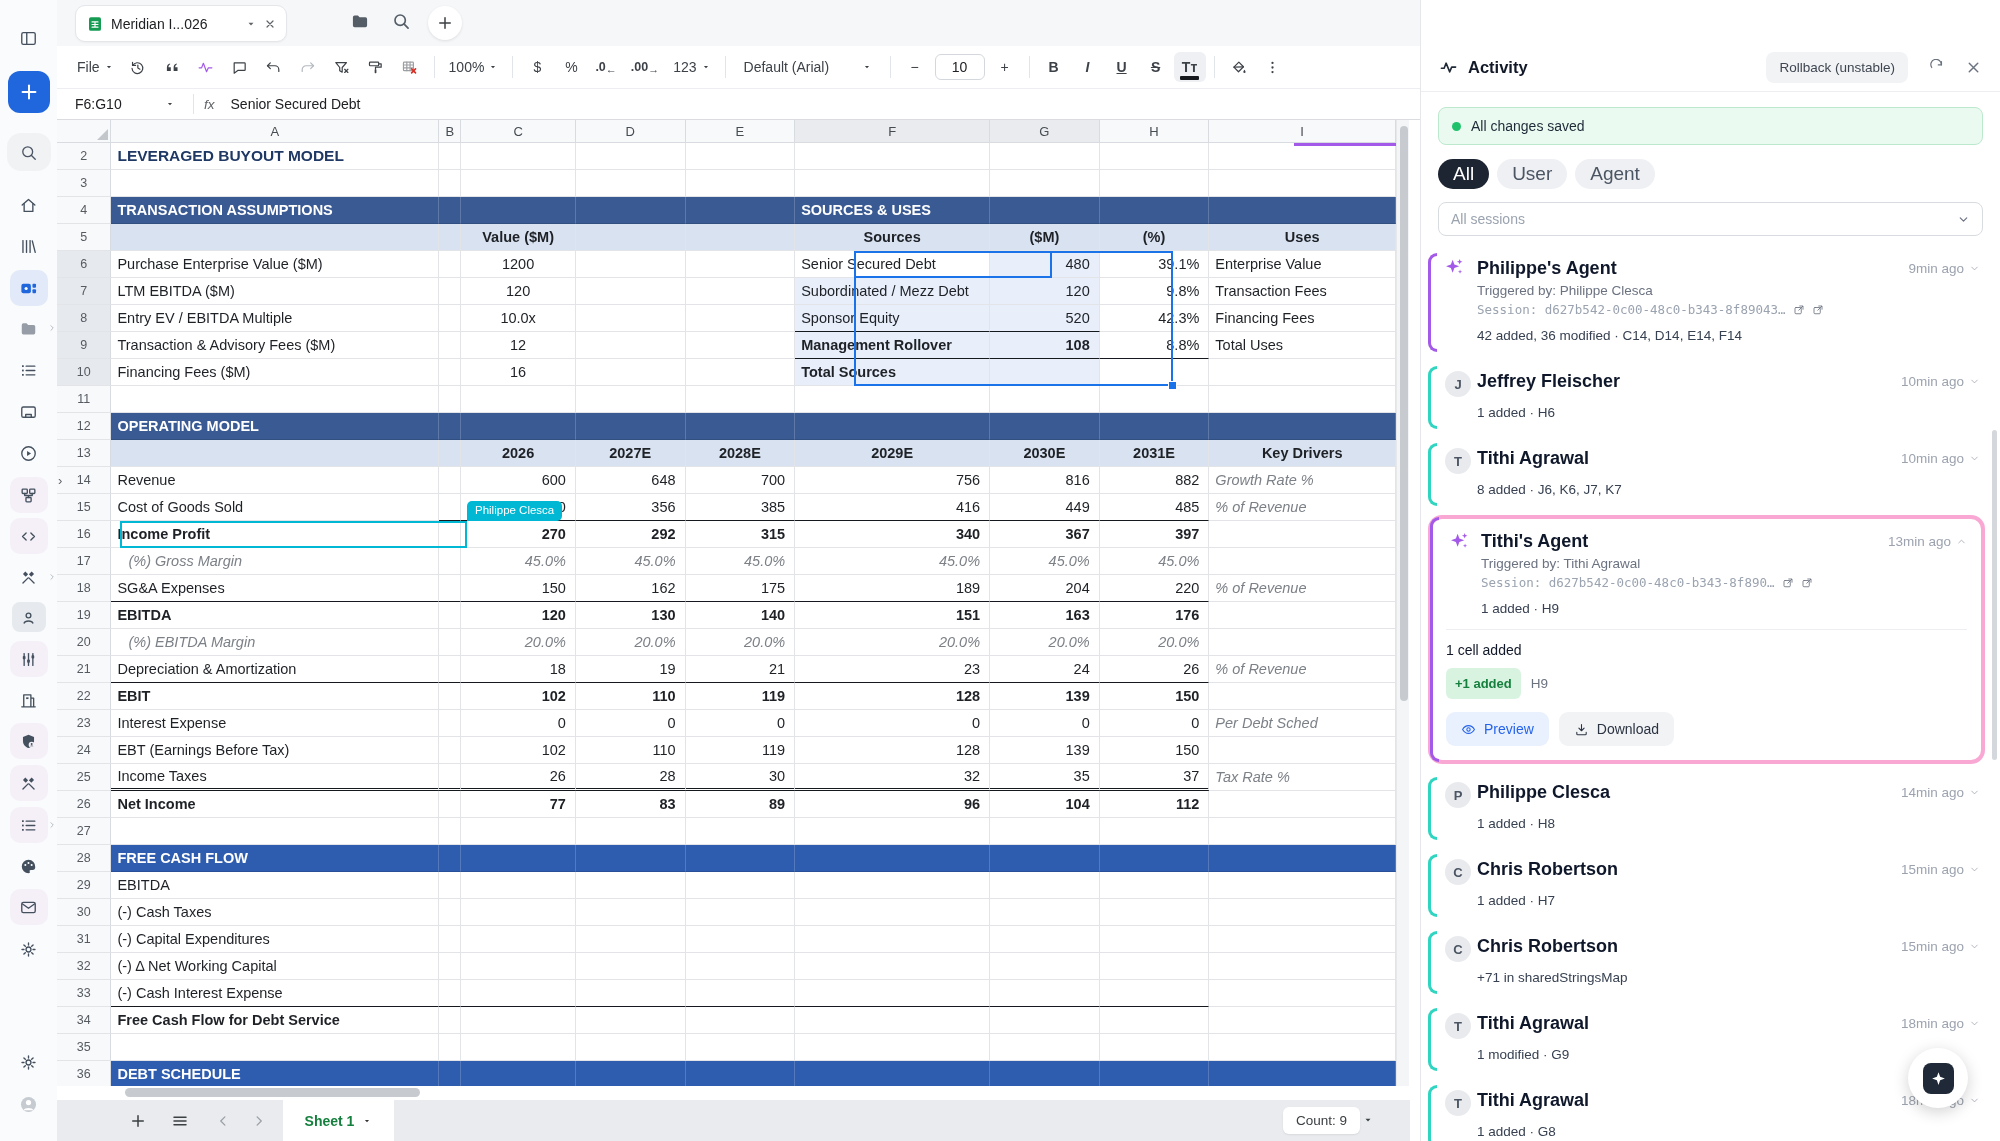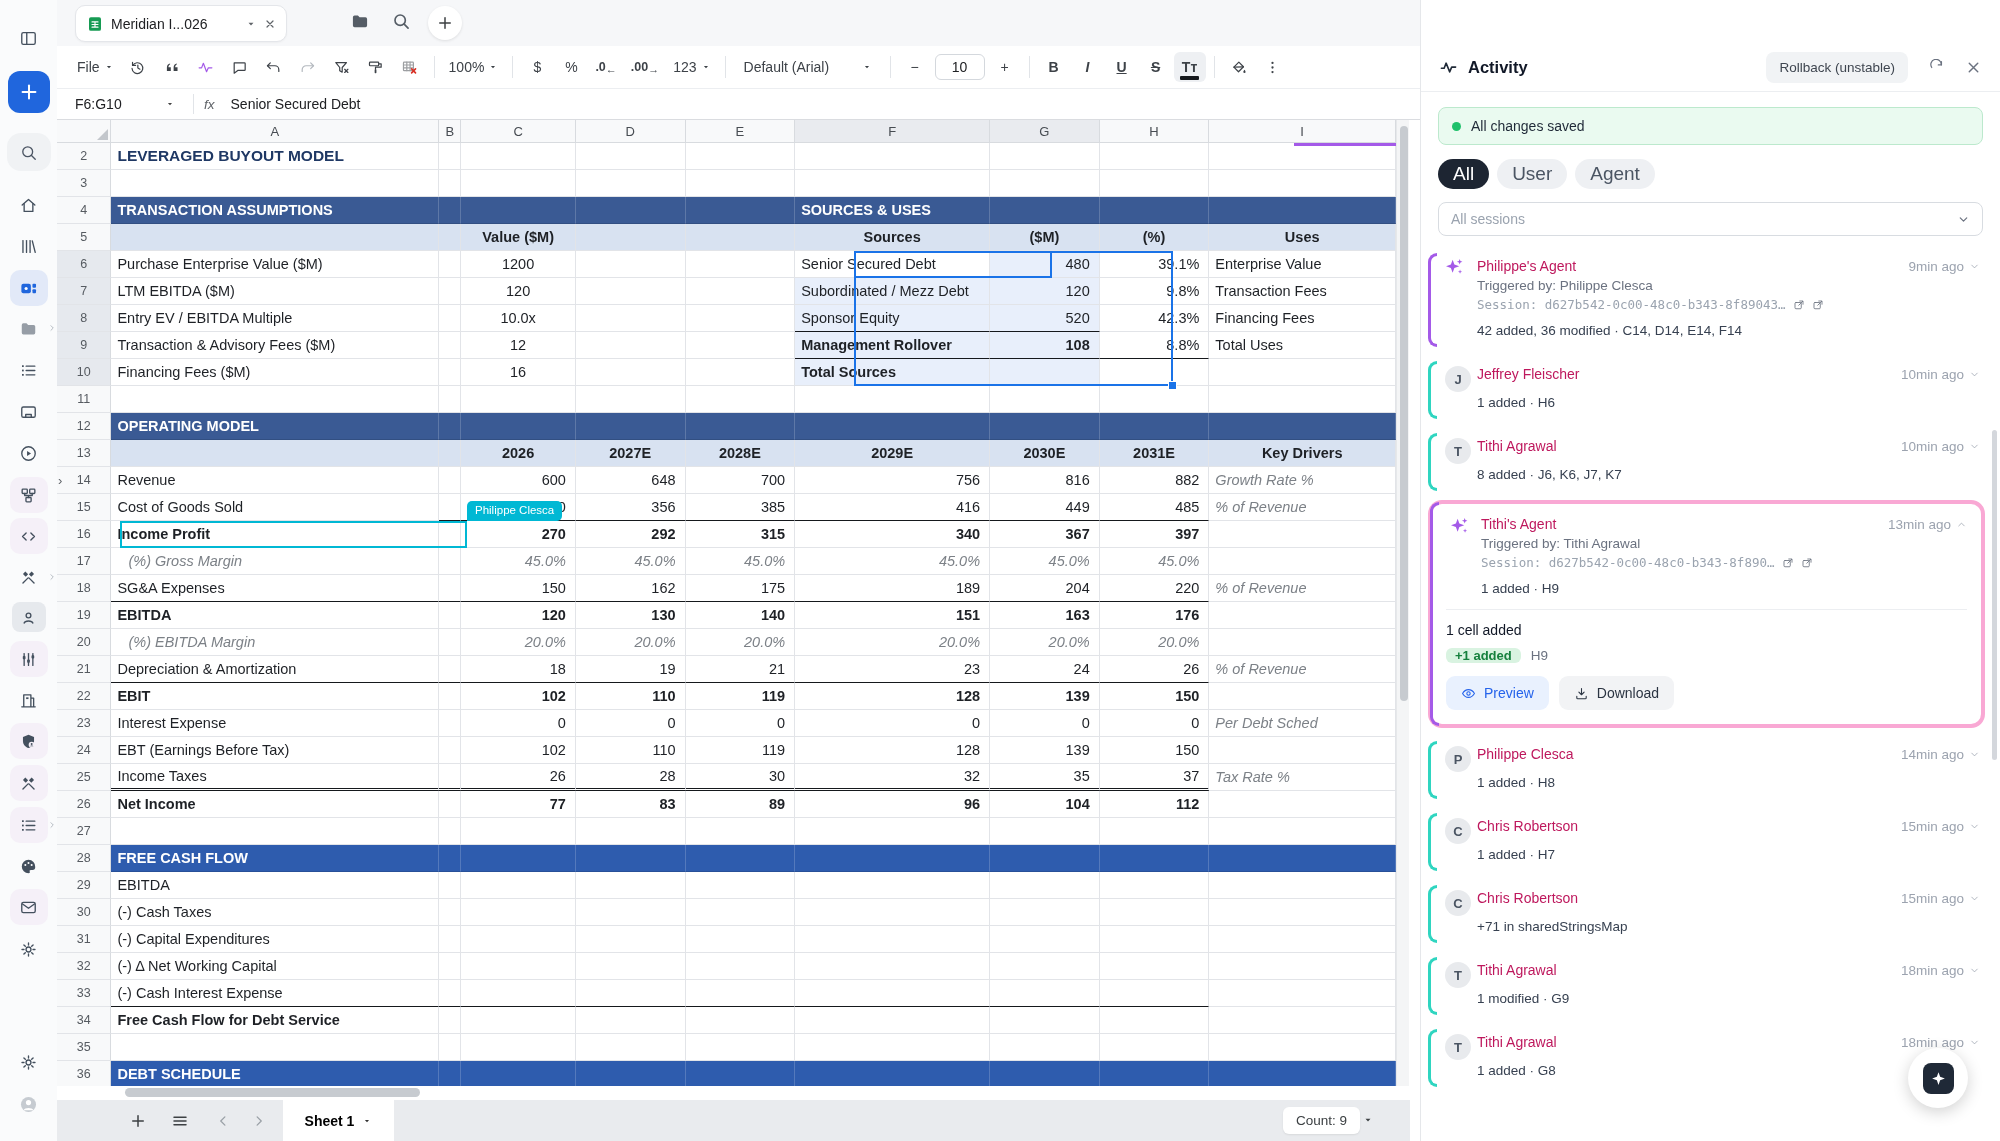--- a/index.html
+++ b/index.html
@@ -92,21 +92,21 @@
   .ovl{position:absolute;pointer-events:none}
   #vscroll{position:absolute;left:1396px;top:120px;width:13px;height:966px;background:#f4f5f6;border-left:1px solid #e6e8ea}
   #vthumb{position:absolute;left:2.5px;top:6px;width:8px;height:575px;background:#c7cbd0;border-radius:5px}
   #hthumb{position:absolute;left:125px;top:1088px;width:295px;height:9px;background:#c7cbd0;border-radius:5px}
   
   #bbar{position:absolute;left:57px;top:1100px;width:1353px;height:41px;background:#e9ebee}
   .bico{position:absolute;top:50%;transform:translate(-50%,-50%);color:#3c4043;cursor:pointer}
   .bico svg{width:18px;height:18px}
   .bico.dim{color:#9aa0a6}
   #sheettab{position:absolute;left:226px;top:0;width:111px;height:41px;background:#fff;display:flex;align-items:center;
-    justify-content:center;gap:8px;font-size:14px;font-weight:bold;color:#000000;cursor:pointer}
+    justify-content:center;gap:8px;font-size:14px;font-weight:bold;color:#15803d;cursor:pointer}
   #sheettab svg{width:10px;height:10px;color:#333}
   #countpill{position:absolute;left:1226px;top:7px;height:27px;padding:0 13px;background:#fff;border-radius:6px;
     box-shadow:0 1px 2px rgba(0,0,0,.08);display:flex;align-items:center;font-size:13.5px;color:#3c4043;cursor:pointer}
   #countchev{position:absolute;left:1305px;top:14px;color:#3c4043;cursor:pointer}
   #countchev svg{width:12px;height:12px}
   
   #panel{position:absolute;left:1420px;top:0;width:580px;height:1141px;background:#fff;border-left:1px solid #e5e7ea;overflow:hidden}
   #phead{height:92px;padding:44px 18px 0 18px;display:flex;align-items:center;gap:10px;border-bottom:1px solid #eceef1}
   #phead .wv{color:#1f2937}#phead .wv svg{width:19px;height:19px;stroke-width:2}
   #ptitle{font-size:16.5px;font-weight:bold;color:#111827;flex:1}
@@ -126,36 +126,36 @@
   #entries{margin-top:12px}
   .entry{position:relative;padding:10px 20px 12px 56px;margin:0 0 6px 0}
   .entry .bracket{position:absolute;left:7px;top:5px;bottom:3px;width:9px;border:3.5px solid var(--teal);
     border-right:none;border-radius:10px 0 0 10px}
   .entry.agent .bracket{border-color:var(--purple)}
   .entry .av{position:absolute;left:24px;top:10px;width:26px;height:26px;border-radius:50%;background:#e8eaed;
     color:#4b5563;font-size:13px;font-weight:bold;display:flex;align-items:center;justify-content:center}
   .entry .spark{position:absolute;left:22px;top:8px;color:var(--purple)}
   .entry .spark svg{width:22px;height:22px}
   .nrow{display:flex;align-items:center}
-  .ename{font-size:14px;font-weight:normal;color:#be185d;flex:1}
+  .ename{font-size:18px;font-weight:bold;color:#0f172a;flex:1}
   .etime{font-size:13.5px;color:#9ca3af;display:flex;align-items:center;gap:5px;cursor:pointer}
   .etime svg{width:11px;height:11px}
   .etrig{font-size:13.5px;color:#6b7280;margin-top:4px}
   .esess{font-family:"DejaVu Sans Mono",monospace;font-size:12.5px;color:#9aa3af;margin-top:4px;display:flex;align-items:center;gap:7px}
   .esess .lnk{color:#6b7280;cursor:pointer}
   .esess .lnk svg{width:12px;height:12px}
   .esum{font-size:13.5px;color:#374151;margin-top:13px}
   .entry.agent .esum{margin-top:11px}
   .entry.card{border:4px solid #f9a8d4;border-radius:14px;margin:2px 15px 8px 7px;padding:12px 14px 14px 49px}
   .entry.card .bracket{left:-2px;top:-2px;bottom:-2px;border-radius:14px 0 0 14px}
   .entry.card .spark{left:16px;top:11px}
   .cdiv{height:1px;background:#eceef1;margin:13px 0 12px -35px}
   .chead{font-size:14px;color:#111827;margin-left:-35px}
   .crow{display:flex;align-items:center;gap:10px;margin:10px 0 0 -35px}
-  .badge{background:#d9f3e1;color:#15803d;font-size:13px;font-weight:bold;border-radius:6px;padding:0 9px}
+  .badge{background:#d9f3e1;color:#15803d;font-size:13px;font-weight:bold;border-radius:6px;padding:8px 9px}
   .ccell{font-size:13.5px;color:#6b7280}
   .cbtns{display:flex;gap:10px;margin:13px 0 0 -35px}
   .cbtn{height:34px;border-radius:9px;padding:0 15px;display:flex;align-items:center;gap:8px;font-size:14px;cursor:pointer}
   .cbtn svg{width:15px;height:15px}
   .cbtn.primary{background:#e9f1fe;color:#2563eb}
   .cbtn.plain{background:#f2f3f5;color:#2b3442}
   #pscroll{position:absolute;right:3px;top:430px;width:5px;height:330px;background:#d4d7dc;border-radius:3px}
   
   #fab{position:absolute;left:1908px;top:1048px;width:60px;height:60px;border-radius:50%;background:#fff;
     box-shadow:0 4px 16px rgba(0,0,0,.18);display:flex;align-items:center;justify-content:center;cursor:pointer}

